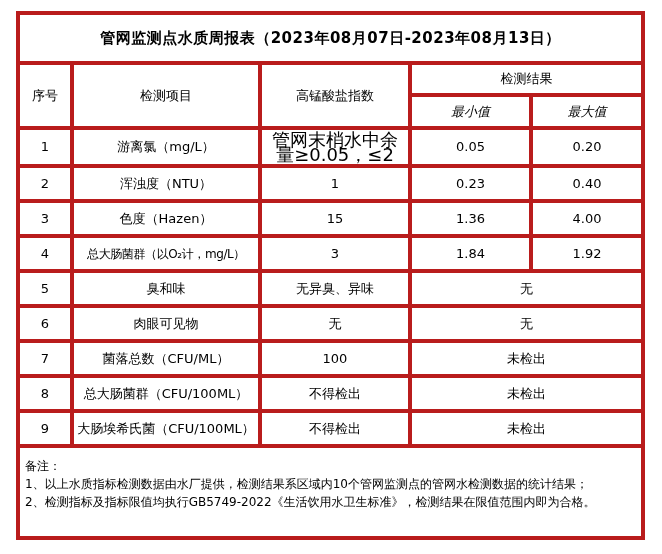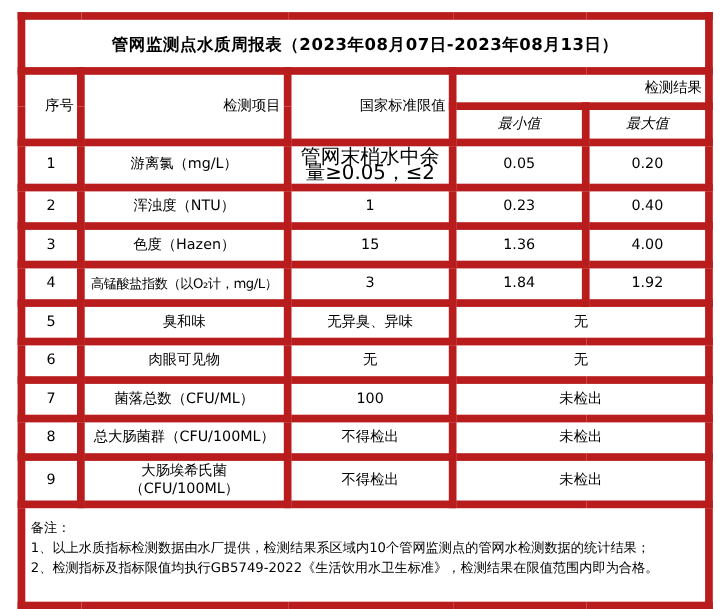--- a/index.html
+++ b/index.html
@@ -18,35 +18,35 @@
   table.report {
     position: absolute;
     left: 16px;
     top: 11px;
     width: 625px;
     border-collapse: collapse;
     table-layout: fixed;
     border: 2px solid #000000;
   }
   table.report td {
-    border: 7px solid #b91c1c;
+    border: 4px solid #b91c1c;
     text-align: center;
     vertical-align: middle;
     font-size: 13px;
     line-height: 16px;
     padding: 2px 3px;
     overflow: hidden;
   }
   tr.title-row td {
     height: 50px;
     font-size: 15px;
     font-weight: bold;
     letter-spacing: 0.5px;
   }
-  tr.head-row-1 td { height: 32px; text-align: right; }
+  tr.head-row-1 td { height: 32px; }
   tr.head-row-2 td { height: 33px; font-style: italic; }
   tr.data-row td { height: 35px; }
   td.cell-item.compact {
     font-size: 12px;
     letter-spacing: -0.4px;
     white-space: nowrap;
     padding-left: 1px;
     padding-right: 1px;
   }
   td.cell-limit.wrap {
@@ -80,21 +80,21 @@
     </colgroup>
 
     <tbody>
         <tr class="title-row">
       <td colspan="5">管网监测点水质周报表（2023年08月07日-2023年08月13日）</td>
     </tr>
 
     <tr class="head-row-1">
       <td rowspan="2">序号</td>
       <td rowspan="2">检测项目</td>
-      <td rowspan="2">国家标准限值</td>
+      <td rowspan="2">高锰酸盐指数</td>
       <td colspan="2">检测结果</td>
     </tr>
     <tr class="head-row-2">
       <td>最小值</td>
       <td>最大值</td>
     </tr>
 
     <tr class="data-row">
       <td class="cell-no">1</td>
       <td class="cell-item">游离氯（mg/L）</td>
@@ -111,21 +111,21 @@
     </tr>
     <tr class="data-row">
       <td class="cell-no">3</td>
       <td class="cell-item">色度（Hazen）</td>
       <td class="cell-limit">15</td>
       <td class="cell-min">1.36</td>
       <td class="cell-max">4.00</td>
     </tr>
     <tr class="data-row">
       <td class="cell-no">4</td>
-      <td class="cell-item compact">高锰酸盐指数（以O₂计，mg/L）</td>
+      <td class="cell-item compact">总大肠菌群（以O₂计，mg/L）</td>
       <td class="cell-limit">3</td>
       <td class="cell-min">1.84</td>
       <td class="cell-max">1.92</td>
     </tr>
     <tr class="data-row">
       <td class="cell-no">5</td>
       <td class="cell-item">臭和味</td>
       <td class="cell-limit">无异臭、异味</td>
       <td class="cell-result" colspan="2">无</td>
     </tr>

